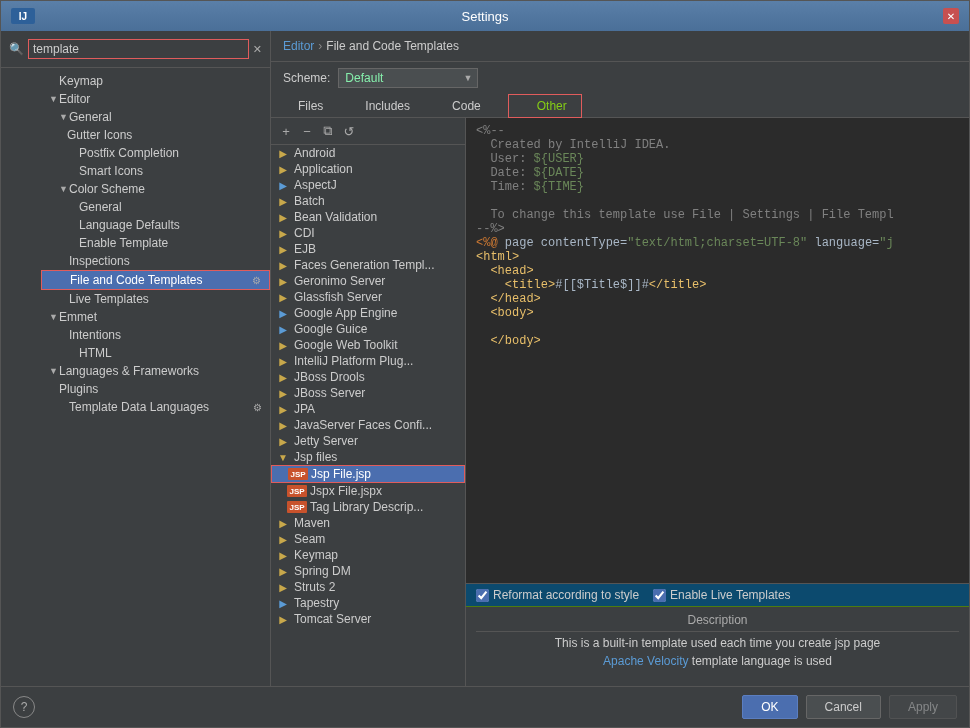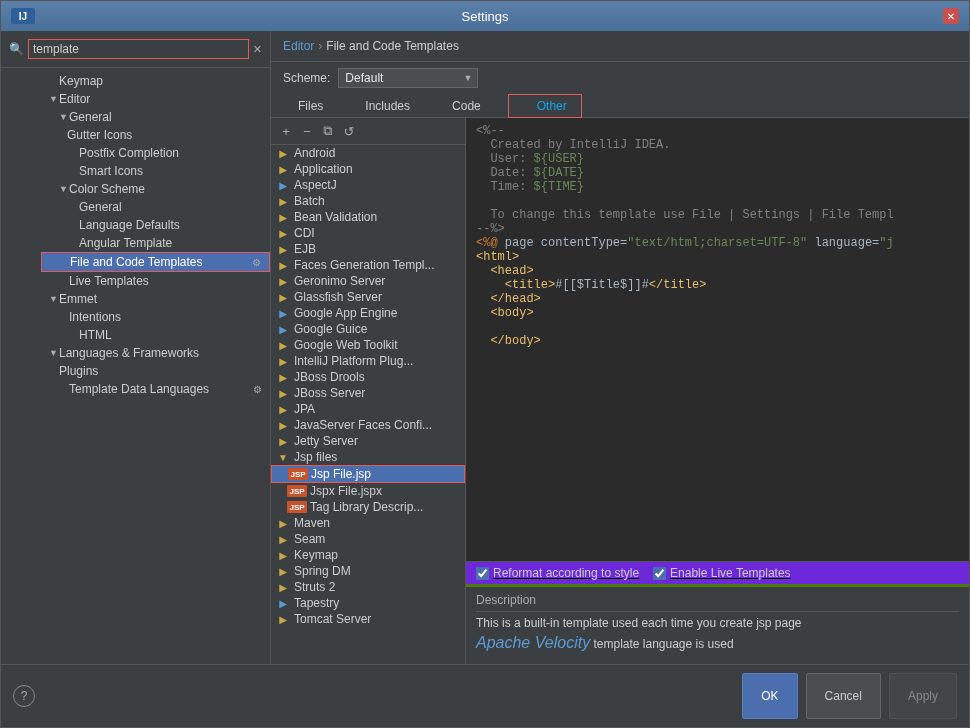--- a/index.html
+++ b/index.html
@@ -168,21 +168,21 @@
     .scheme-row {
       padding: 6px 12px;
       display: flex;
       align-items: center;
       gap: 8px;
       color: #ccc;
     }
     .scheme-select {
       background: #4a4e50;
       border: 1px solid #666;
-      color: #e5e5e5;
+      color: #86efac;
       padding: 2px 20px 2px 6px;
       font-size: 12px;
       appearance: none;
       cursor: pointer;
       width: 140px;
     }
     .scheme-select-wrapper {
       position: relative;
       display: inline-block;
     }
@@ -211,21 +211,21 @@
       border-bottom: none;
       margin-bottom: -1px;
     }
     .tab.active {
       background: #3c3f41;
       border-color: #555;
       color: #fff;
     }
     .tab.highlighted {
       border: 1px solid #e05c5c !important;
-      color: #0ea5e9;
+      color: #84cc16;
       padding-left: 28px;
     }
     .main-panel {
       flex: 1;
       display: flex;
       overflow: hidden;
     }
     
     .file-tree-panel {
       width: 195px;
@@ -311,55 +311,54 @@
     .code-var { color: #6a8759; }
     .code-tag { color: #e8bf6a; }
     .code-string { color: #6a8759; }
     .code-plain { color: #a9b7c6; }
     .options-row {
       display: flex;
       align-items: center;
       gap: 14px;
       padding: 4px 10px;
       border-top: 1px solid #555;
-      background: #6d28d9;
-      text-decoration: underline;
+      background: #0c4a6e;
     }
     .checkbox-label {
       display: flex;
       align-items: center;
       gap: 4px;
       color: #ccc;
       font-size: 12px;
       cursor: pointer;
     }
     .checkbox-label input[type="checkbox"] {
       accent-color: #4b6eaf;
     }
     .description-panel {
       padding: 6px 10px;
       background: #3c3f41;
-      border-top: 3px solid #4d7c0f;
+      border-top: 1px solid #4d7c0f;
       min-height: 80px;
+      text-align: center;
     }
     .desc-title {
       color: #aaa;
       font-size: 12px;
       margin-bottom: 4px;
     }
     .desc-text {
       color: #ccc;
       font-size: 12px;
       margin-bottom: 4px;
     }
     .desc-link {
       color: #5b9bd5;
-      font-size: 16px;
-      cursor: pointer;
-      font-style: italic;
+      font-size: 12px;
+      cursor: pointer;
     }
     .desc-sep {
       border: none;
       border-top: 1px solid #555;
       margin: 4px 0;
     }
     
     .dialog-footer {
       display: flex;
       justify-content: flex-end;
@@ -382,21 +381,21 @@
       cursor: pointer;
       font-size: 12px;
       display: flex;
       align-items: center;
       justify-content: center;
     }
     .footer-btn {
       background: #4a4e50;
       border: 1px solid #666;
       color: #ccc;
-      padding: 15px 18px;
+      padding: 4px 18px;
       font-size: 12px;
       cursor: pointer;
       border-radius: 2px;
     }
     .footer-btn.primary {
       background: #4b6eaf;
       border-color: #5b7ec0;
       color: #fff;
     }
     .footer-btn.disabled {
@@ -464,23 +463,27 @@
         <div class="tree-item" style="padding-left:28px">
           <span class="tree-arrow leaf"></span>
           <span>General</span>
         </div>
         <div class="tree-item" style="padding-left:28px">
           <span class="tree-arrow leaf"></span>
           <span>Language Defaults</span>
         </div>
         <div class="tree-item" style="padding-left:28px">
           <span class="tree-arrow leaf"></span>
-          <span>Angular Template</span>
-        </div>
-
+          <span>Enable Template</span>
+        </div>
+
+        <div class="tree-item" style="padding-left:18px">
+          <span class="tree-arrow leaf"></span>
+          <span>Inspections</span>
+        </div>
 
         <div class="tree-item active highlighted" style="padding-left:18px; border:1px solid #e05c5c;">
           <span class="tree-arrow leaf"></span>
           <span>File and Code Templates</span>
           <span style="margin-left:auto; color:#aaa; font-size:10px;">⚙</span>
         </div>
 
         <div class="tree-item" style="padding-left:18px">
           <span class="tree-arrow leaf"></span>
           <span>Live Templates</span>

